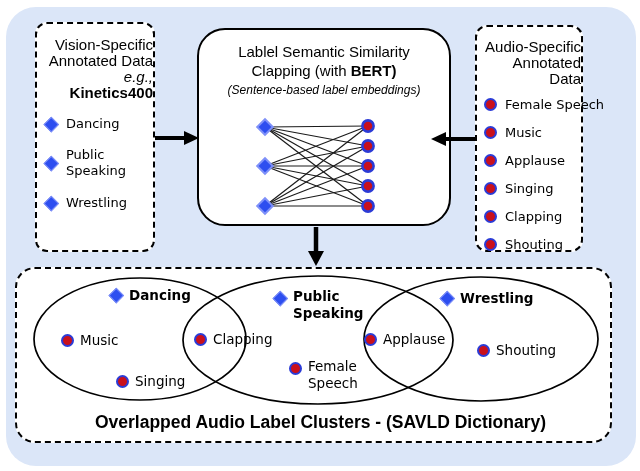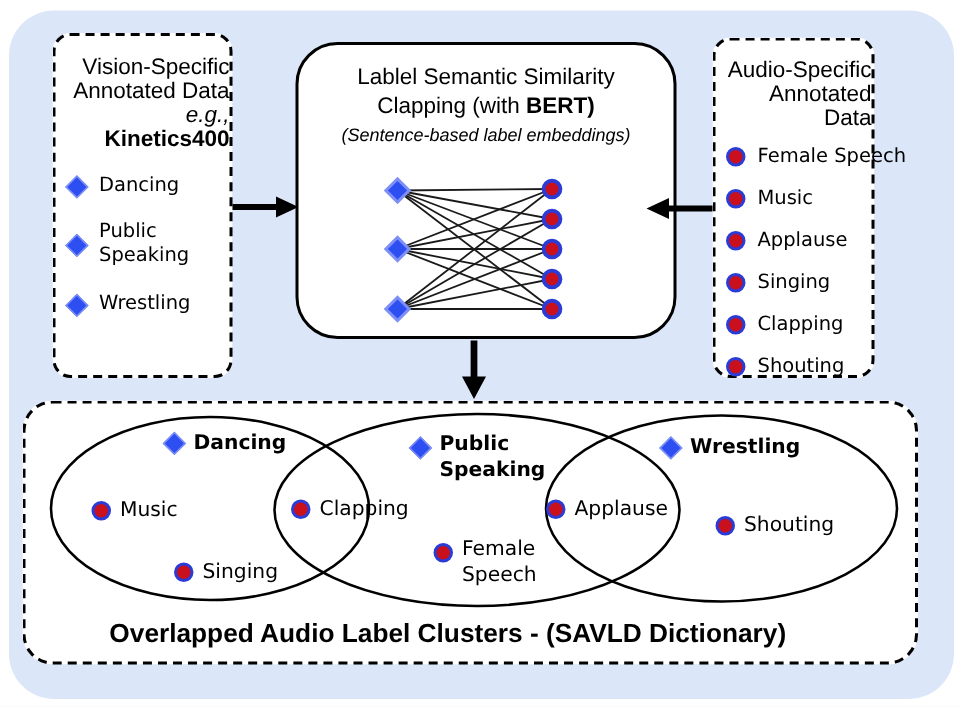--- a/index.html
+++ b/index.html
@@ -25,21 +25,21 @@
   .col{position:absolute;display:flex;flex-direction:column;gap:10px;}
   .col .row{display:flex;align-items:center;gap:7px;height:18px;
             font-family:"DejaVu Sans",sans-serif;font-size:13px;}
   .vitem{position:absolute;display:flex;align-items:center;gap:5px;
          font-family:"DejaVu Sans",sans-serif;font-size:13.5px;line-height:17px;z-index:3;}
   .vitem.top{align-items:flex-start;}
   .vitem.top .icn{margin-top:2px;}
   .vb{font-weight:bold;}
   .w64{width:66px;}
   .w56{width:56px;}
-  .caption{position:absolute;left:0;width:597px;top:412px;text-align:center;
+  .caption{position:absolute;left:22px;width:597px;top:412px;text-align:center;
            font-size:17.5px;font-weight:bold;z-index:3;}
   svg.overlay{position:absolute;left:0;top:0;z-index:2;pointer-events:none;}
 </style>
 </head>
 <body>
 
 <div class="canvas">
   <div class="panel"></div>
 
   <div class="box dashed box-left">

